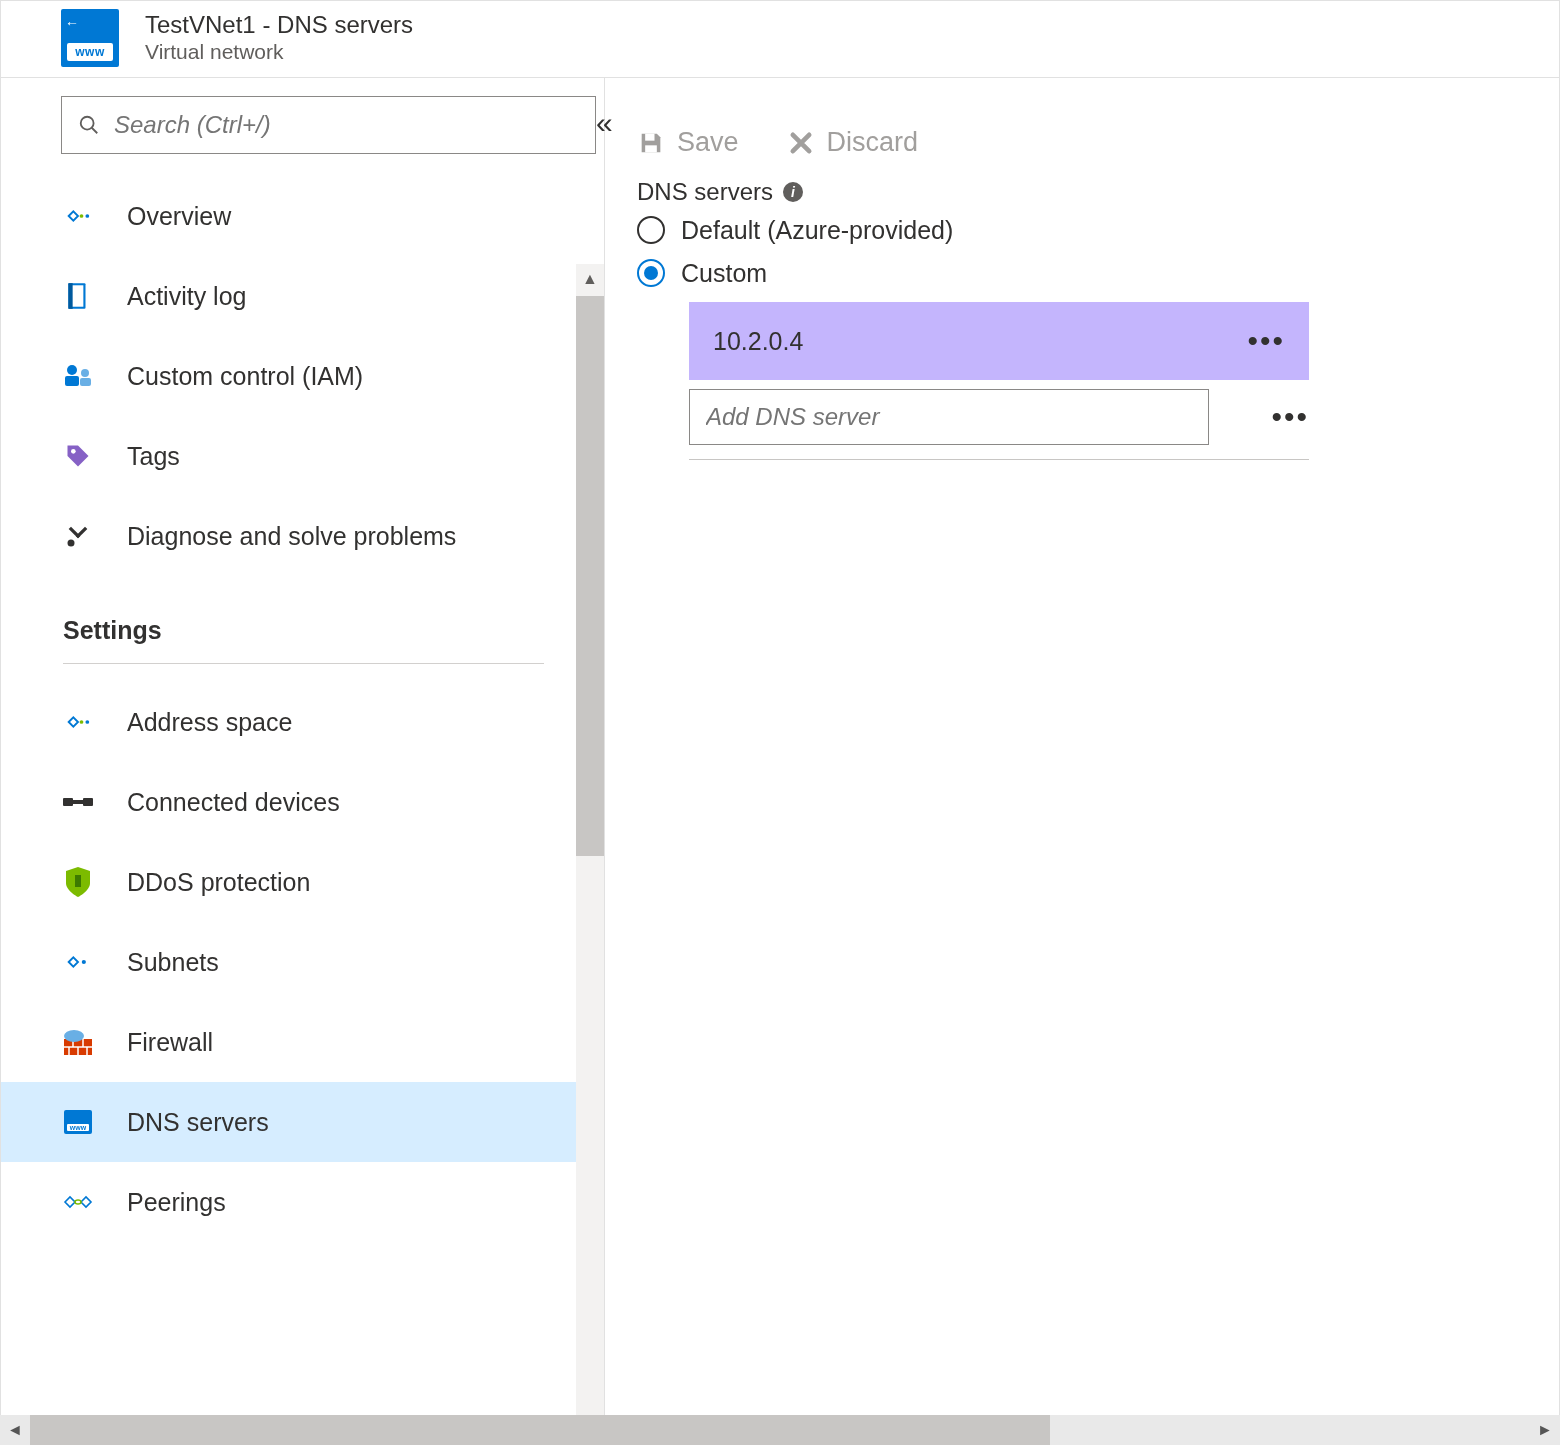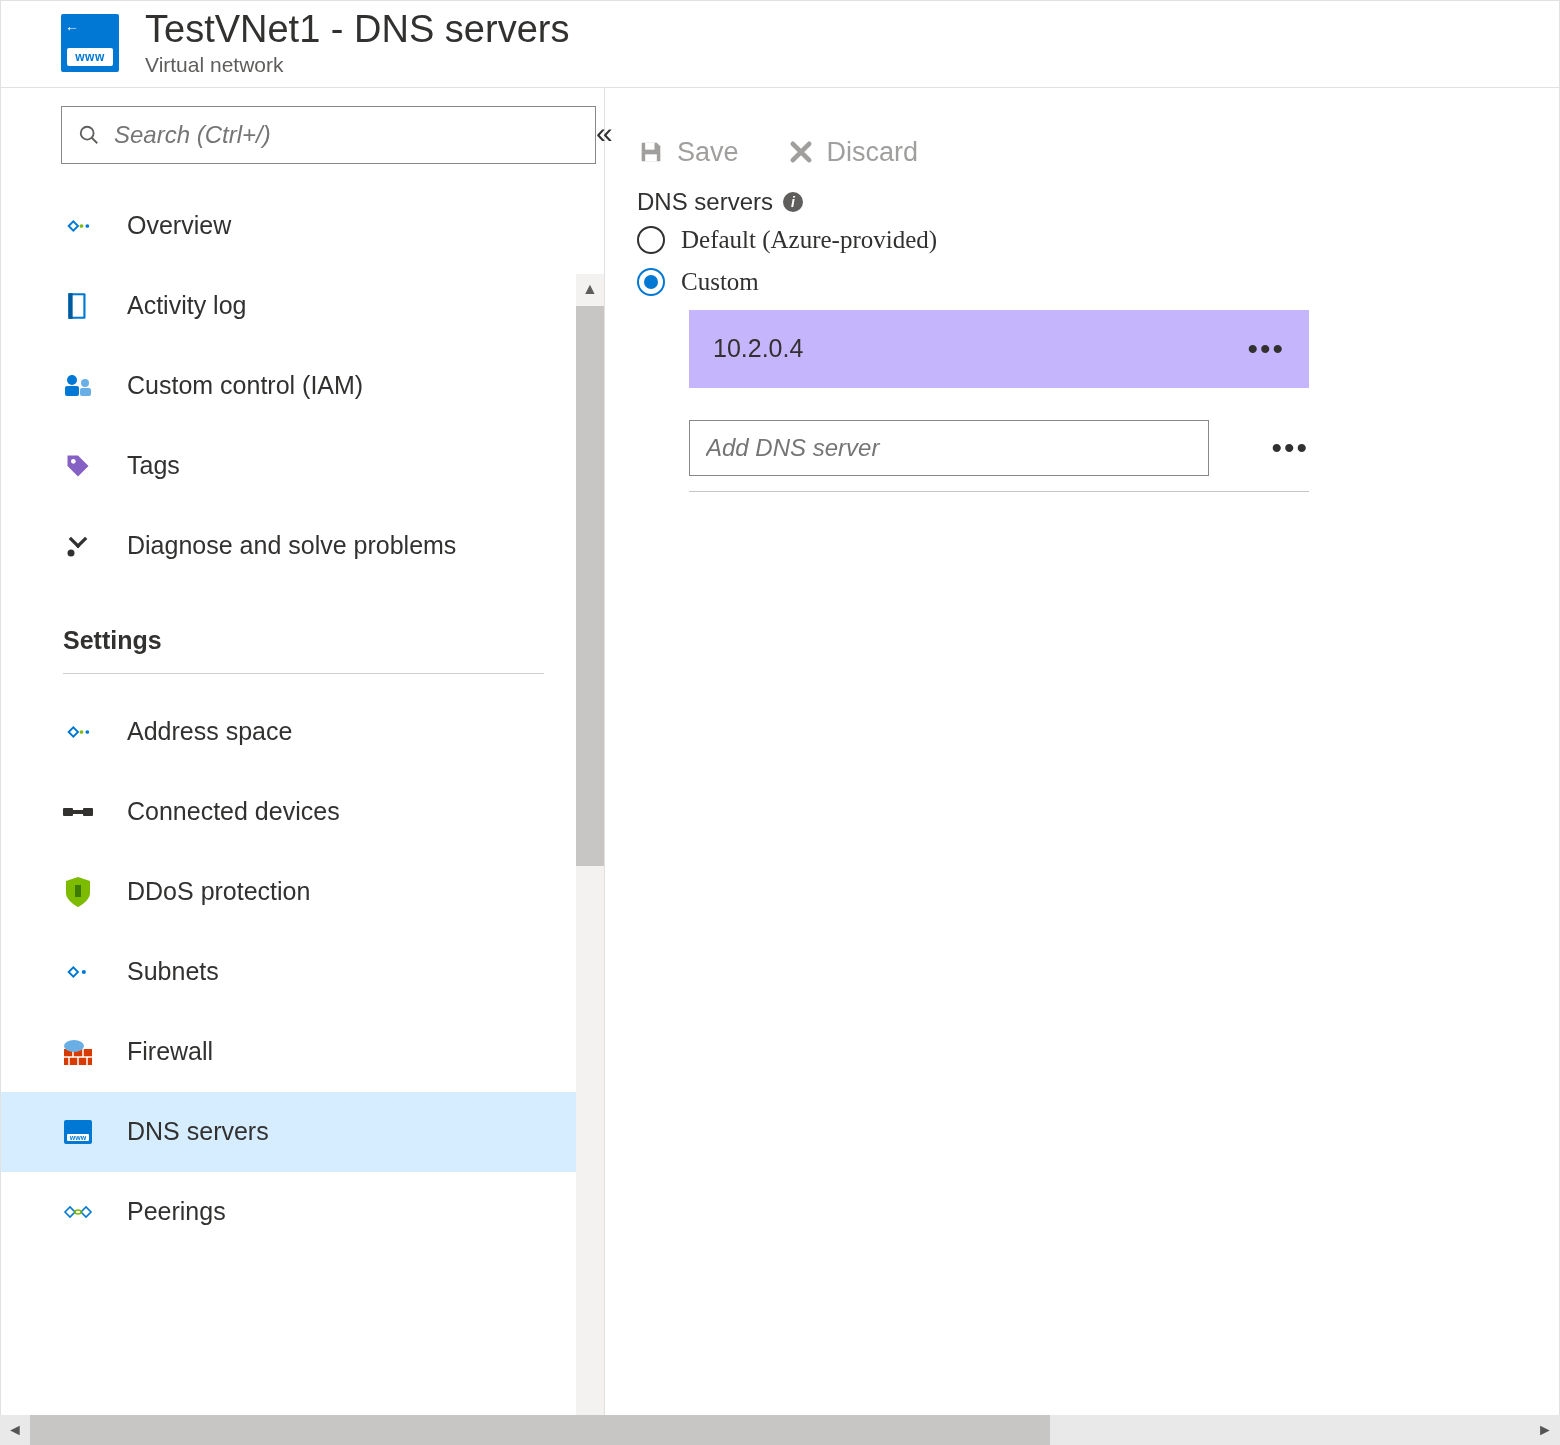--- a/index.html
+++ b/index.html
@@ -38,21 +38,21 @@
     height: 18px; width: 46px; background: #ffffff; border-radius: 2px;
     font-size: 12px; color: #0078d4; font-weight: 700; text-align: center;
     line-height: 18px; letter-spacing: 0.5px;
   }
   .resource-icon-wrap { position: relative; }
   .resource-icon-wrap .back-arrow {
     position: absolute; top: 4px; left: 4px; color: #fff; font-size: 14px;
   }
   .title-block { display: flex; flex-direction: column; }
   .title-main {
-    font-size: 38px;
+    font-size: 24px;
     font-weight: 400;
     color: #323130;
     line-height: 1.1;
   }
   .title-sub {
     font-size: 21px;
     color: #605e5c;
     margin-top: 2px;
   }
 
@@ -159,25 +159,24 @@
     font-size: 24px; color: #323130; margin-bottom: 10px;
     display: flex; align-items: center; gap: 10px;
   }
   .info-dot {
     width: 20px; height: 20px; border-radius: 50%;
     background: #605e5c; color: #fff; font-size: 14px; font-weight: 700;
     display: inline-flex; align-items: center; justify-content: center;
     font-style: italic;
   }
   .radio-row {
-    display: flex; align-items: flex-end; gap: 16px;
+    display: flex; align-items: flex-start; gap: 16px;
     font-size: 25px; color: #323130;
     margin-bottom: 14px;
     cursor: pointer;
-    font-family: Liberation Serif, serif;
   }
   .radio-outer {
     width: 28px; height: 28px; border-radius: 50%;
     border: 2px solid #323130;
     display: inline-flex; align-items: center; justify-content: center;
   }
   .radio-row.selected .radio-outer { border-color: #0078d4; }
   .radio-inner {
     width: 14px; height: 14px; border-radius: 50%; background: #0078d4;
     display: none;
@@ -188,21 +187,21 @@
   .dns-entry {
     display: flex; align-items: center;
     height: 78px;
     background: #c4b5fd;
     padding: 0 24px 0 24px;
     font-size: 25px; color: #323130;
     justify-content: space-between;
   }
   .dns-add {
     display: flex; align-items: center; justify-content: space-between;
-    height: 72px; margin-top: 32px;
+    height: 72px; margin-top: 8px;
     border-bottom: 1.5px solid #c8c6c4;
     padding-bottom: 14px;
   }
   .dns-add input {
     height: 56px; width: 520px;
     border: 1.5px solid #8a8886;
     font-size: 24px; font-style: italic; color: #605e5c;
     padding: 0 16px; outline: none;
   }
   .ellipsis { letter-spacing: 2px; font-size: 30px; cursor: pointer; color:#323130; }

